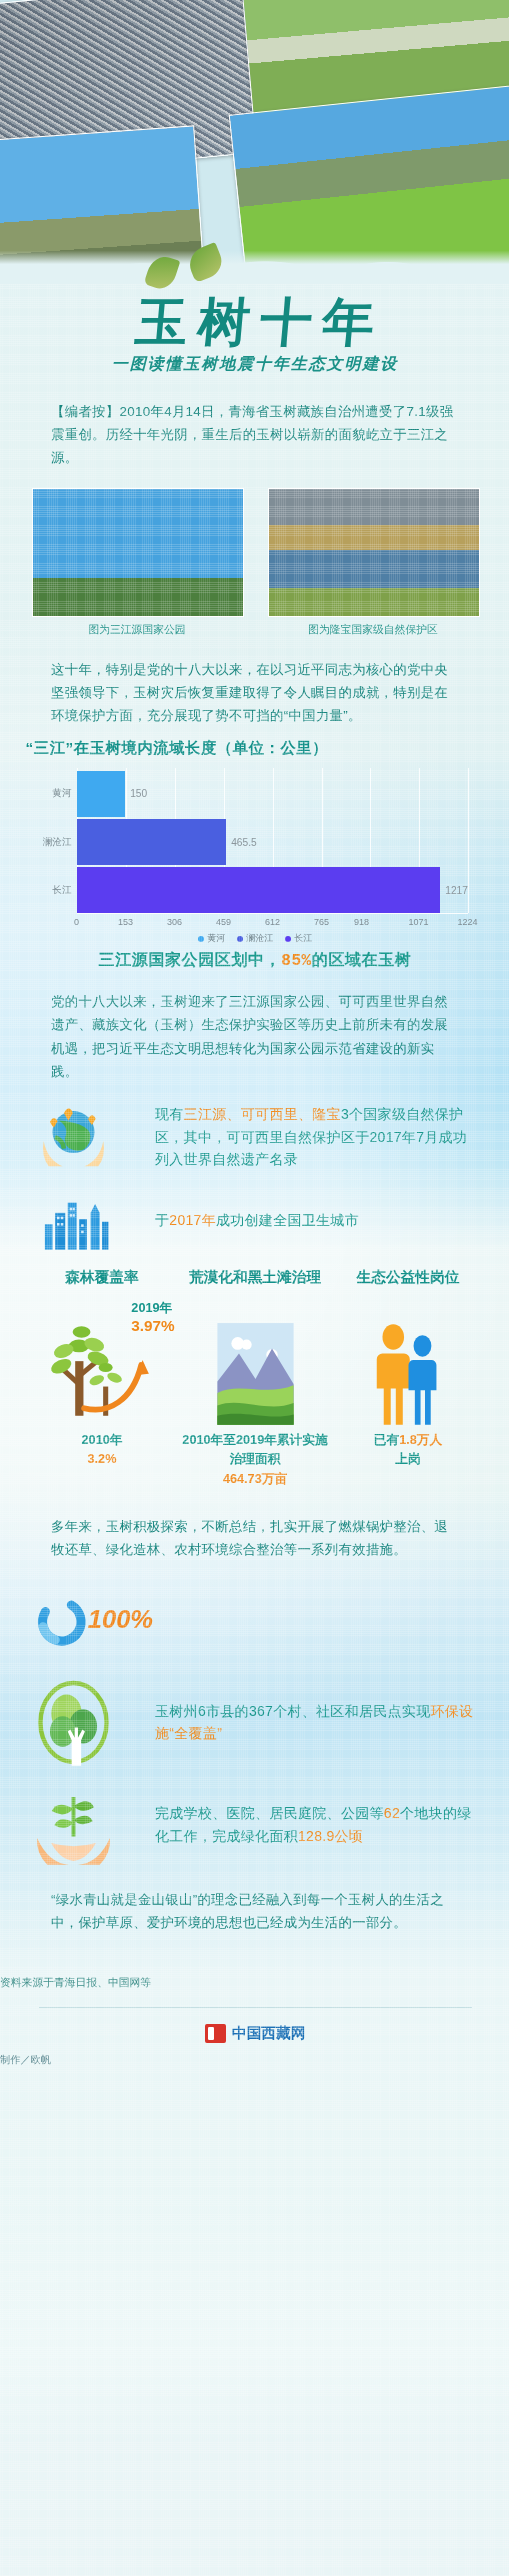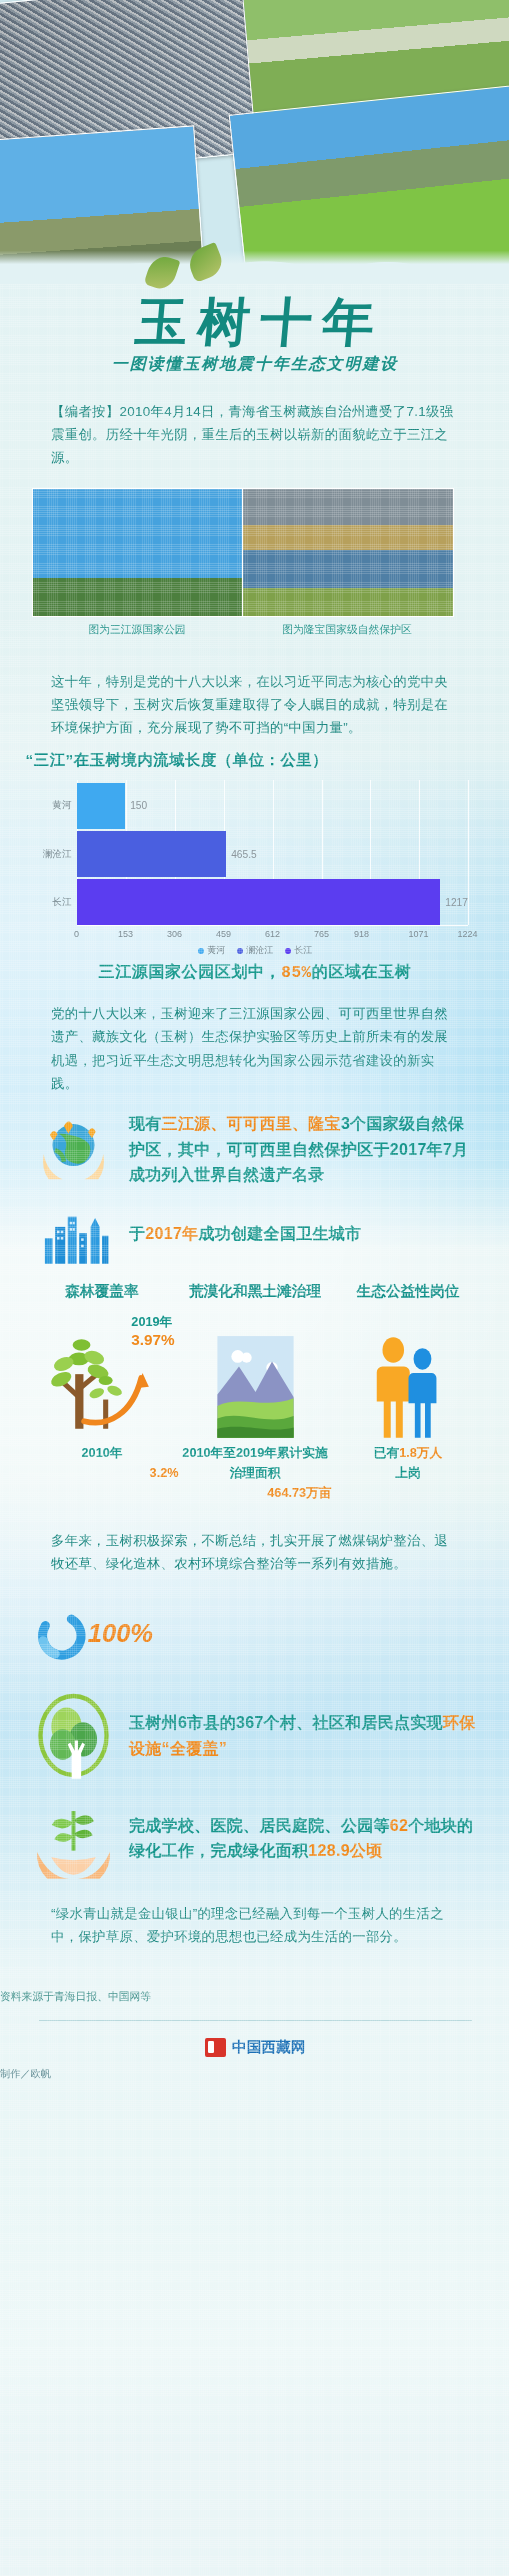--- a/index.html
+++ b/index.html
@@ -74,21 +74,21 @@
   .leaf{position:absolute;border-radius:60% 10% 55% 20%;background:linear-gradient(160deg,#6aa63a,#b6c46a);}
 
   
   .para{
     width:408px;margin:0 auto;font-size:13.4px;line-height:1.72;color:#17857e;
     letter-spacing:0.3px;
   }
   .sec-gap{height:16.6px;}
 
   
-  .photo-row{width:446px;margin:18px auto 16px;display:flex;}
+  .photo-row{width:446px;margin:18px auto 4px;display:flex;justify-content:space-between;}
   .pcell{width:210px;}
   .pimg{width:210px;height:127px;border:0.6px solid #ffffff;background-size:cover;}
   .pimg.a{background-image:linear-gradient(180deg,#46a2de 0 70%,#4c7f3e 70% 100%);}
   .pimg.b{background-image:linear-gradient(180deg,#7f8d96 0 28%,#b7a05c 28% 48%,#4f7fa5 48% 78%,#7fa14a 78% 100%);}
   .pcap{text-align:center;font-size:10.8px;color:#1c8f86;margin-top:6.4px;}
 
   
   .chart-block{width:459px;margin:11.5px auto 0;}
   .chart-title{font-size:15.3px;font-weight:700;color:#129089;letter-spacing:0.6px;margin-bottom:9px;}
   .chart-area{position:relative;height:159px;margin-left:51px;margin-right:16.6px;border-left:0;}
@@ -105,30 +105,30 @@
   
   .highlight{
     text-align:center;font-size:16px;font-weight:700;color:#1a9a8e;letter-spacing:0.6px;
     padding:5.1px 0 2.5px;
   }
   .highlight em{font-style:normal;color:#f08a1d;font-family:Liberation Mono, monospace;}
 
   
   .icon-row{display:flex;align-items:center;width:446px;margin:16.6px auto 0;gap:14px;}
   .icon-box{width:83px;min-width:83px;display:flex;justify-content:center;align-items:center;}
-  .icon-text{font-size:16px;font-weight:700;line-height:1.6;color:#17968c;letter-spacing:0.3px;}
+  .icon-text{font-size:14px;font-weight:400;line-height:1.6;color:#17968c;letter-spacing:0.3px;margin-left:26px;}
   .icon-text em{font-style:normal;color:#f08a1d;}
 
   
   .stats{display:flex;width:459px;margin:18px auto 0;}
   .stat{flex:1;text-align:center;}
   .stat h4{font-size:14.7px;font-weight:700;color:#129089;margin:0 0 9px;line-height:1.35;}
   .stat .fig{height:134px;display:flex;align-items:flex-end;justify-content:center;position:relative;}
   .stat .cap{font-size:12.7px;color:#17968c;line-height:1.55;font-weight:700;}
-  .stat .cap em{font-style:normal;color:#f08a1d;display:block;text-align:right;}
+  .stat .cap em{font-style:normal;color:#f08a1d;display:block;}
   .topnum{position:absolute;right:3.8px;top:3.8px;text-align:left;}
   .topnum .y{font-size:12.7px;color:#17968c;font-weight:700;}
   .topnum .v{font-size:15.3px;color:#f08a1d;font-weight:700;}
 
   
   .footer{padding-top:25.5px;}
   .src{font-size:10.8px;color:#3e8f8a;}
   .divider{width:433px;height:0.6px;background:#b9d9dd;margin:16.6px auto;}
   .brand{display:flex;align-items:center;justify-content:center;gap:5.7px;font-size:14.7px;color:#1a6fb5;font-weight:700;}
   .logo{width:21.7px;height:19px;background:#d8342a;border-radius:1.9px;position:relative;}

